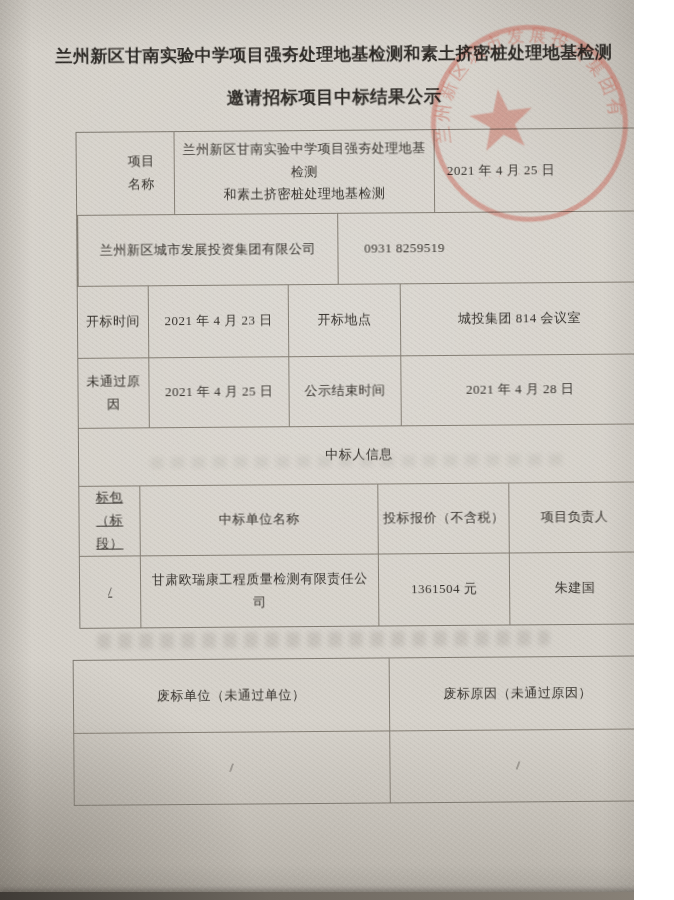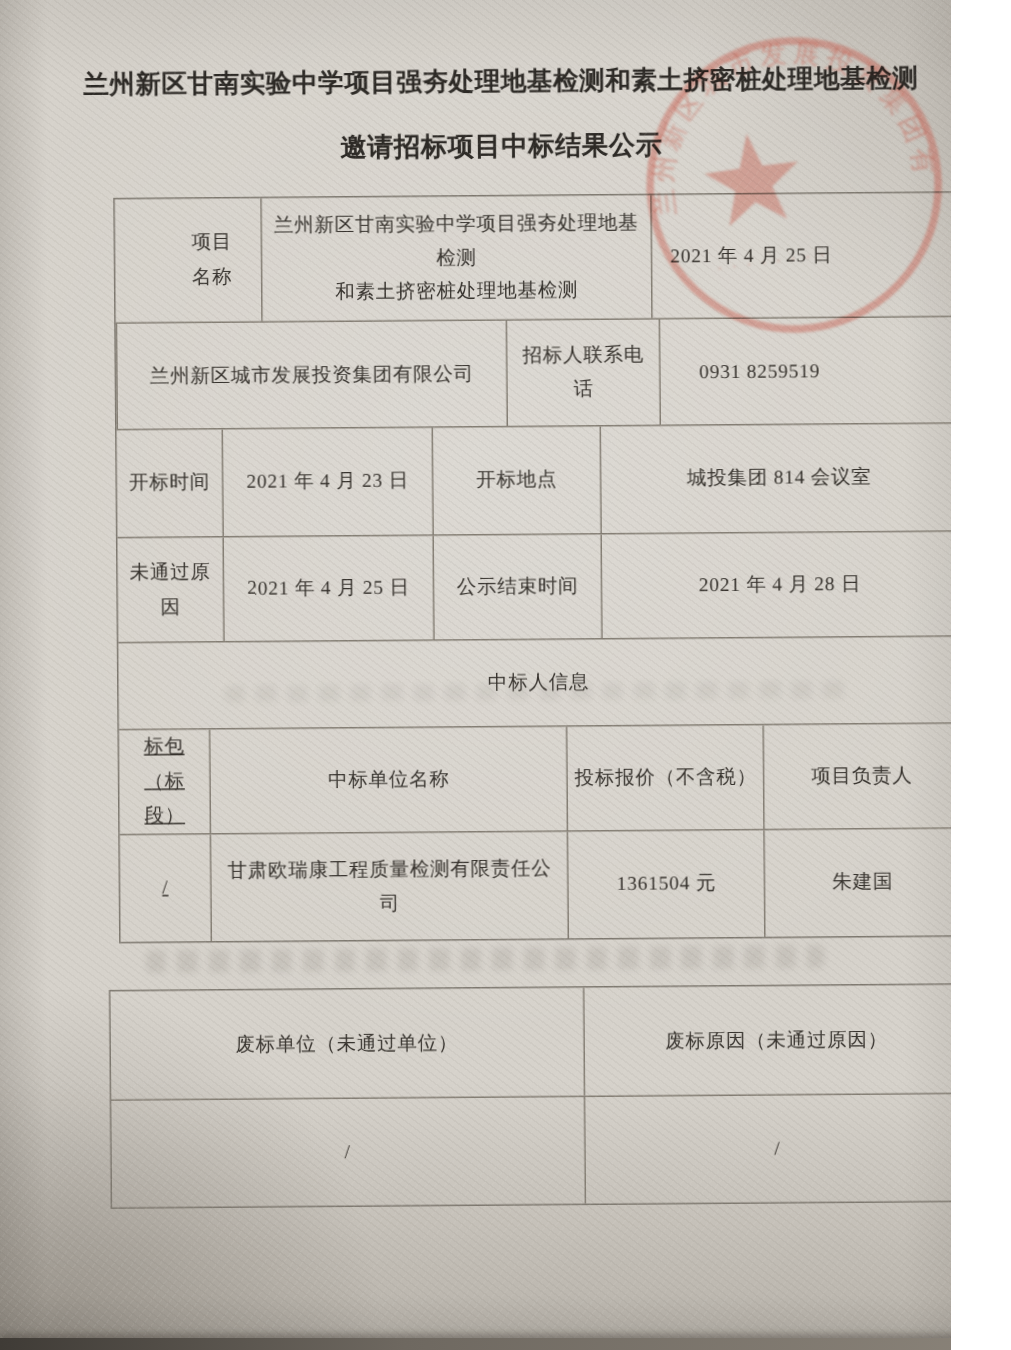--- a/index.html
+++ b/index.html
@@ -69,21 +69,20 @@
         </div>
         <div class="cell r12-c2">
           <span>兰州新区甘南实验中学项目强夯处理地基检测</span>
           <span>和素土挤密桩处理地基检测</span>
         </div>
         <div class="cell r12-c4">2021 年 4 月 25 日</div>
       </div>
 
       <div class="row" style="height:71px;">
         <div class="cell r12-c2">兰州新区城市发展投资集团有限公司</div>
-        <div class="cell r12-c3">招标人联系电话</div>
         <div class="cell r12-c4">0931 8259519</div>
       </div>
 
       <div class="row" style="height:72px;">
         <div class="cell nb r34-c1">开标时间</div>
         <div class="cell r34-c2">2021 年 4 月 23 日</div>
         <div class="cell r34-c3">开标地点</div>
         <div class="cell r34-c4">城投集团 814 会议室</div>
       </div>
 

